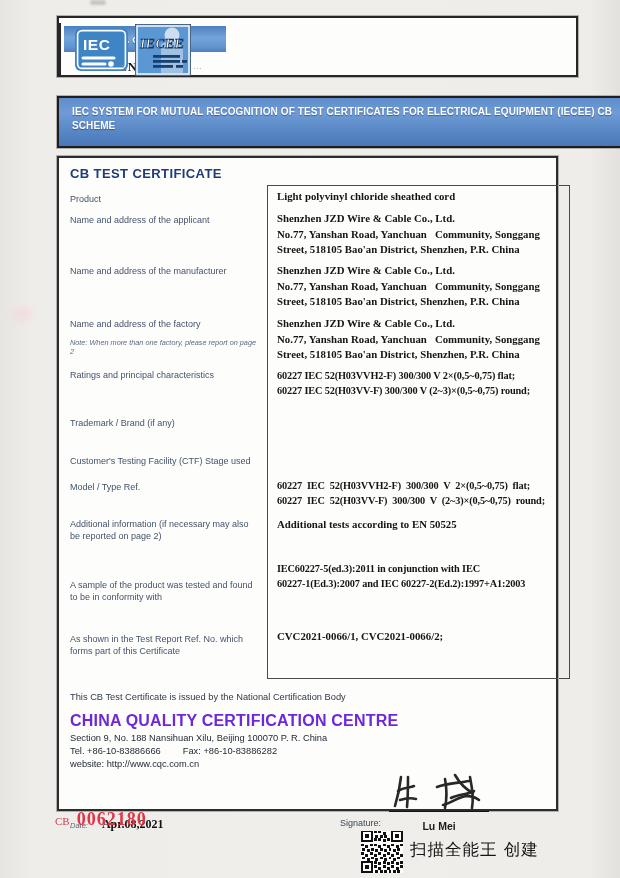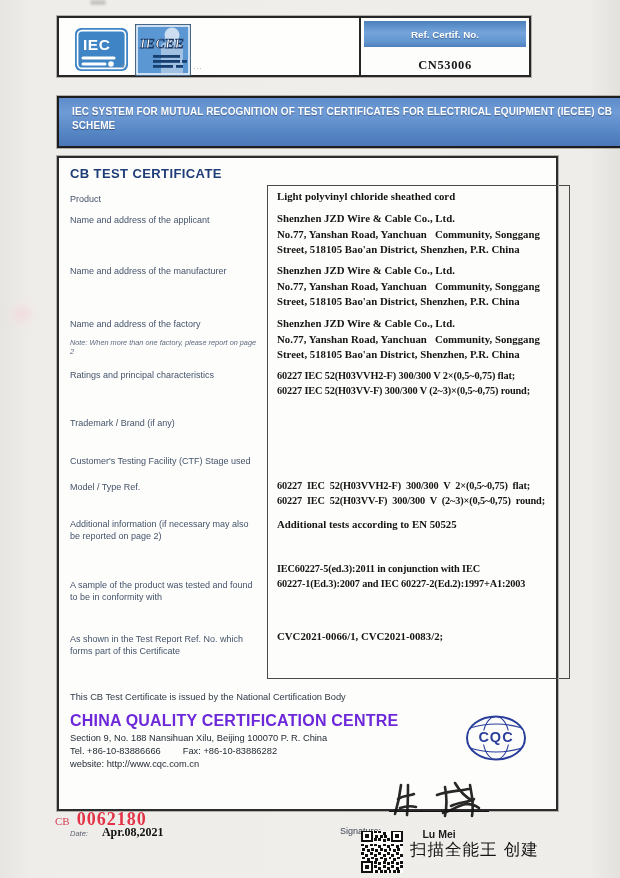--- a/index.html
+++ b/index.html
@@ -3,23 +3,23 @@
 <meta charset="utf-8">
 <style>
   html,body{margin:0;padding:0;background:#d8d6d2;}
   .page{
     position:relative;width:620px;height:878px;margin:0 auto;overflow:hidden;
     background:linear-gradient(90deg,#e7e5e1,#efede9 5%,#f0eeea 50%,#efede9 95%,#e3e1dd);
     font-family:"Liberation Sans",sans-serif;color:#222;
   }
   
   .topbox{
-    position:absolute;left:57px;top:16px;width:474px;height:61px;
+    position:absolute;left:57px;top:16px;width:521px;height:61px;
     border:2px solid #262626;outline:1px solid #b3b0ab;background:#fdfdfb;
-    display:flex;box-sizing:border-box;
+    display:flex;box-sizing:border-box;flex-direction:column;
   }
   .logos{position:relative;flex:1;background:#fefefd;}
   .iec-logo{position:absolute;left:16px;top:10px;}
   .iecee-logo{position:absolute;left:76px;top:6px;}
   .reg-mark{position:absolute;left:62px;top:45px;font-size:6px;color:#7b8796;}
   .iecee-dots{position:absolute;left:134px;top:44px;font-size:8px;color:#8a93a0;letter-spacing:1px;}
   .refcell{
     width:170px;border-left:2px solid #262626;box-sizing:border-box;
     display:flex;flex-direction:column;background:#fdfdfb;
   }
@@ -77,21 +77,21 @@
   .telfax span{margin-right:22px;}
   .cqc{margin-top:2px;}
   .datesign{display:flex;margin:2px 0 0 11px;align-items:flex-end;}
   .dategrp{width:200px;display:flex;align-items:baseline;}
   .datelabel{font-size:7.5px;color:#5a6472;font-style:italic;margin-right:14px;}
   .dateval{font-family:"Liberation Serif",serif;font-weight:700;font-size:12px;color:#121212;}
   .siglabel{font-size:9px;color:#3c4654;margin:0 8px 4px 70px;}
   .sigcol{width:100px;position:relative;}
   .sigink{position:absolute;left:-2px;bottom:14px;}
   .sigline{border-top:1.6px solid #121212;margin-top:40px;}
-  .signame{text-align:center;font-size:10.5px;font-weight:bold;color:#1c1c1c;margin-top:16px;}
+  .signame{text-align:center;font-size:10.5px;font-weight:bold;color:#1c1c1c;margin-top:8px;}
   
   .stamp{position:absolute;left:55px;top:809px;display:flex;align-items:baseline;color:#e23347;}
   .stamp .pfx{font-family:"Liberation Serif",serif;font-size:11px;margin-right:7px;color:#d64055;}
   .stamp .num{font-family:Liberation Serif, serif;font-weight:bold;font-size:18px;letter-spacing:1px;}
   .qr{position:absolute;left:361px;top:830px;}
   .wm{position:absolute;left:410px;top:839px;font-size:16.5px;color:#141414;
       font-family:"DejaVu Sans",sans-serif;letter-spacing:1px;}
   .art-top{position:absolute;left:90px;top:0;width:16px;height:5px;background:#c7c6c3;filter:blur(1px);border-radius:3px;}
   .art-pink{position:absolute;left:12px;top:306px;width:20px;height:16px;background:#f3dade;filter:blur(4px);border-radius:50%;opacity:.8;}
 </style>
@@ -193,44 +193,34 @@
         <div class="lbl">Additional information (if necessary may also be reported on page 2)</div>
         <div class="val">Additional tests according to EN 50525</div>
       </div>
       <div class="row r9">
         <div class="lbl">A sample of the product was tested and found to be in conformity with</div>
         <div class="val">IEC60227-5(ed.3):2011 in conjunction with IEC
 60227-1(Ed.3):2007 and IEC 60227-2(Ed.2):1997+A1:2003</div>
       </div>
       <div class="row r10">
         <div class="lbl">As shown in the Test Report Ref. No. which forms part of this Certificate</div>
-        <div class="val">CVC2021-0066/1, CVC2021-0083/2;</div>
+        <div class="val">CVC2021-0066/1, CVC2021-0066/2;</div>
       </div>
     </div>
 
     <div class="issued">This CB Test Certificate is issued by the National Certification Body</div>
 
     <div class="orgrow">
       <div class="orginfo">
         <div class="orgname">CHINA QUALITY CERTIFICATION CENTRE</div>
         <div class="orgline">Section 9, No. 188 Nansihuan Xilu, Beijing 100070 P. R. China</div>
         <div class="orgline telfax">
           <span>Tel. +86-10-83886666</span><span>Fax: +86-10-83886282</span>
         </div>
         <div class="orgline">website: http://www.cqc.com.cn</div>
-      </div>
-      <div class="cqc">
-        <svg width="64" height="48" viewBox="0 0 64 48">
-          <ellipse cx="32" cy="24" rx="29" ry="21.5" fill="none" stroke="#2a3f9c" stroke-width="2"></ellipse>
-          <ellipse cx="32" cy="24" rx="13" ry="21.5" fill="none" stroke="#2a3f9c" stroke-width="1.1"></ellipse>
-          <path d="M6 14 Q32 6 58 14" fill="none" stroke="#2a3f9c" stroke-width="1.1"></path>
-          <path d="M6 34 Q32 42 58 34" fill="none" stroke="#2a3f9c" stroke-width="1.1"></path>
-          <rect x="5" y="16.5" width="54" height="14" fill="#fdfdfb"></rect>
-          <text x="32" y="28" text-anchor="middle" font-family="Liberation Sans, sans-serif" font-size="14.5" font-weight="bold" fill="#2a3f9c" letter-spacing="1">CQC</text>
-        </svg>
       </div>
     </div>
 
     <div class="datesign">
       <div class="dategrp">
         <span class="datelabel">Date:</span>
         <span class="dateval">Apr.08,2021</span>
       </div>
       <div class="siglabel">Signature:</div>
       <div class="sigcol">

